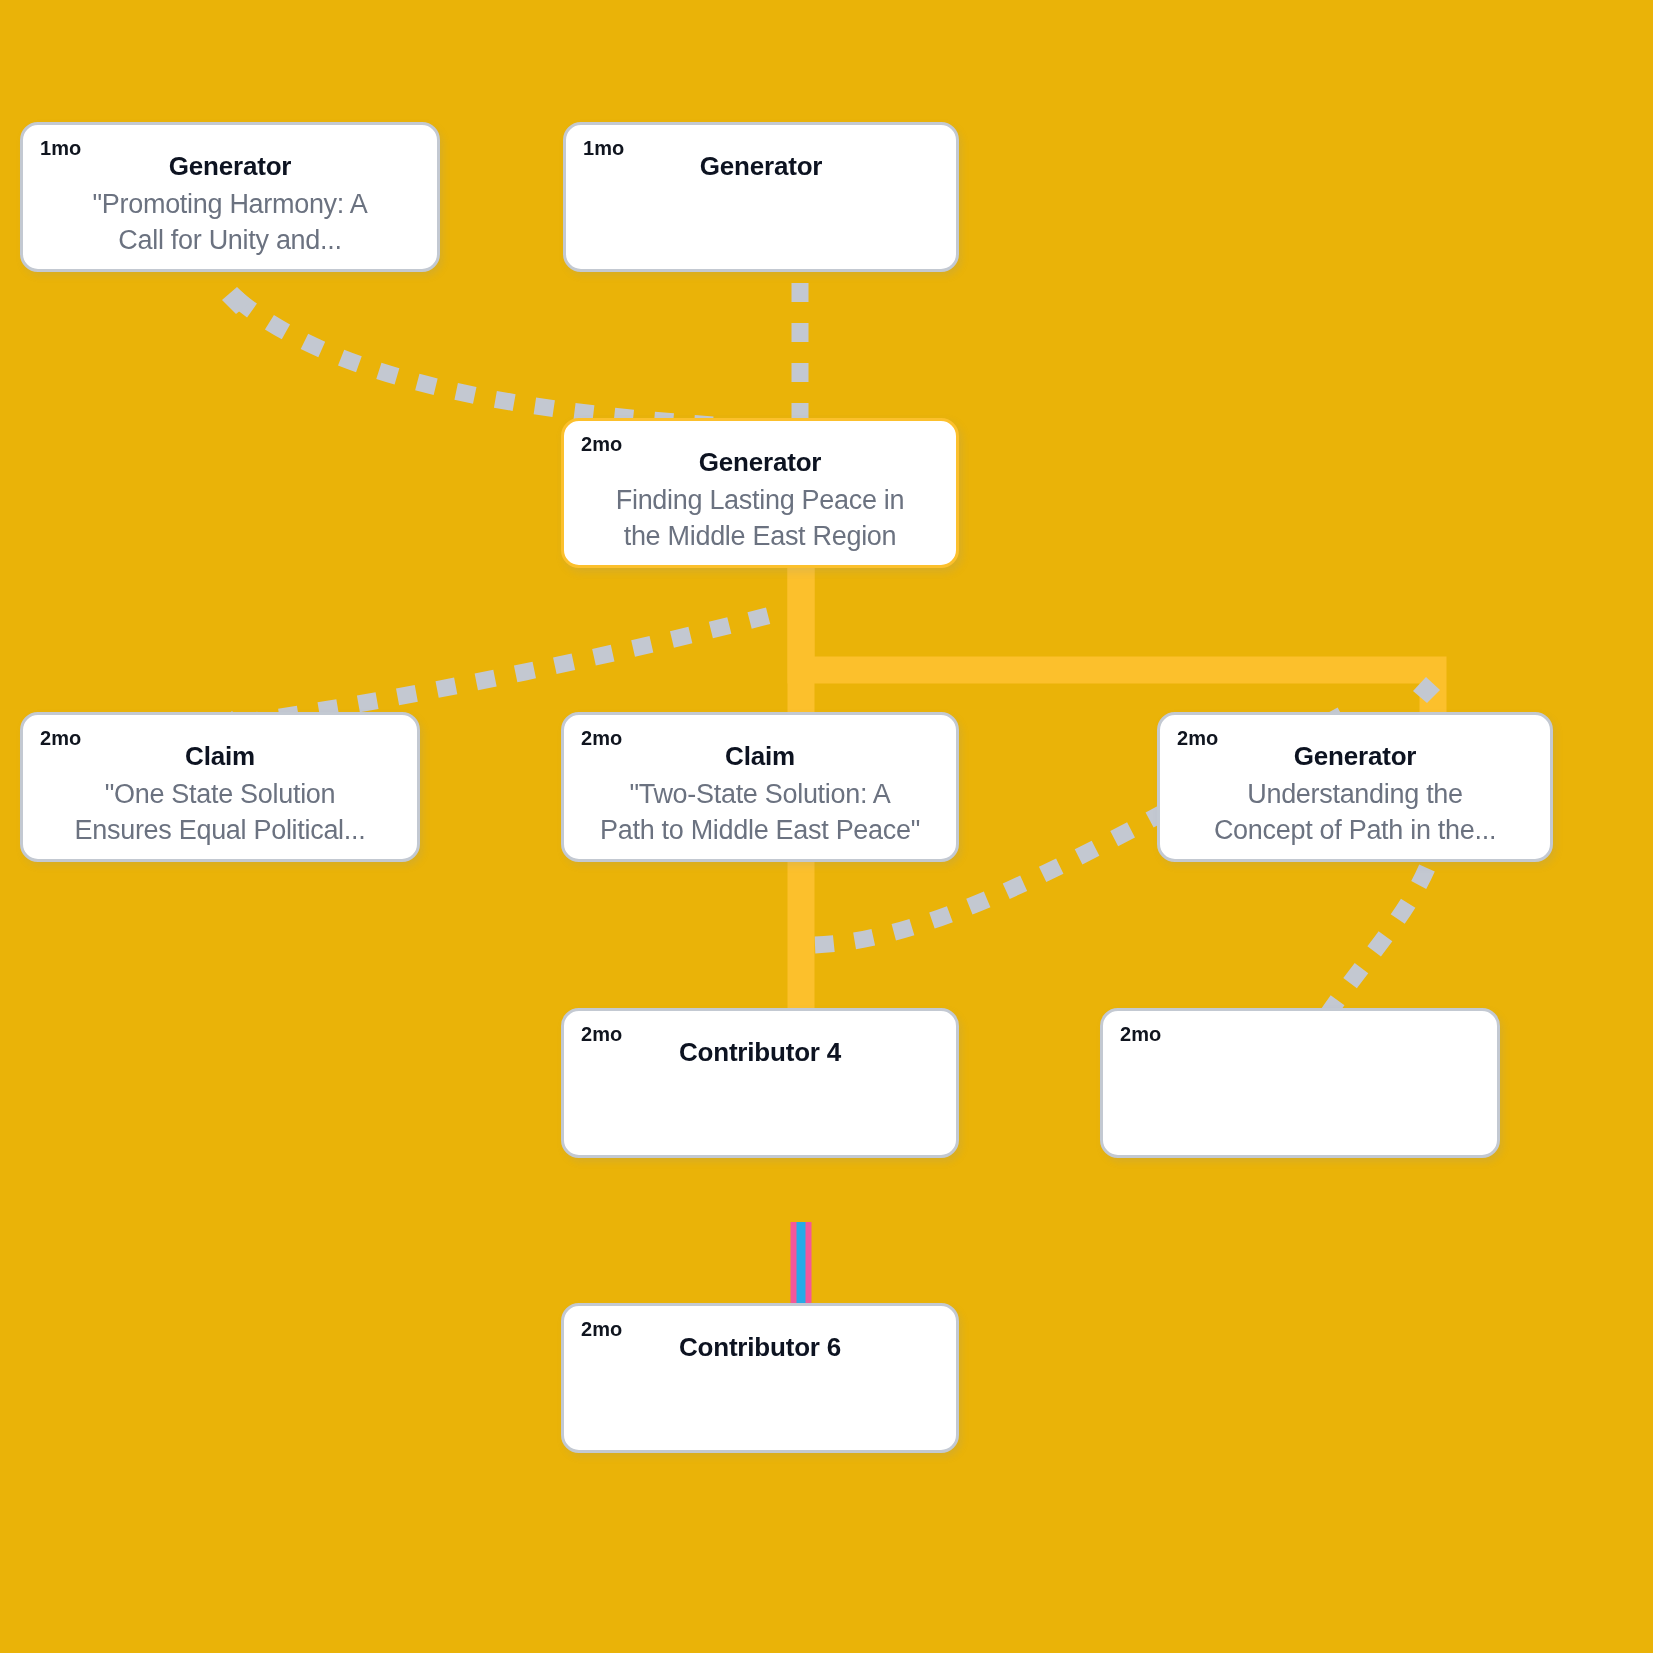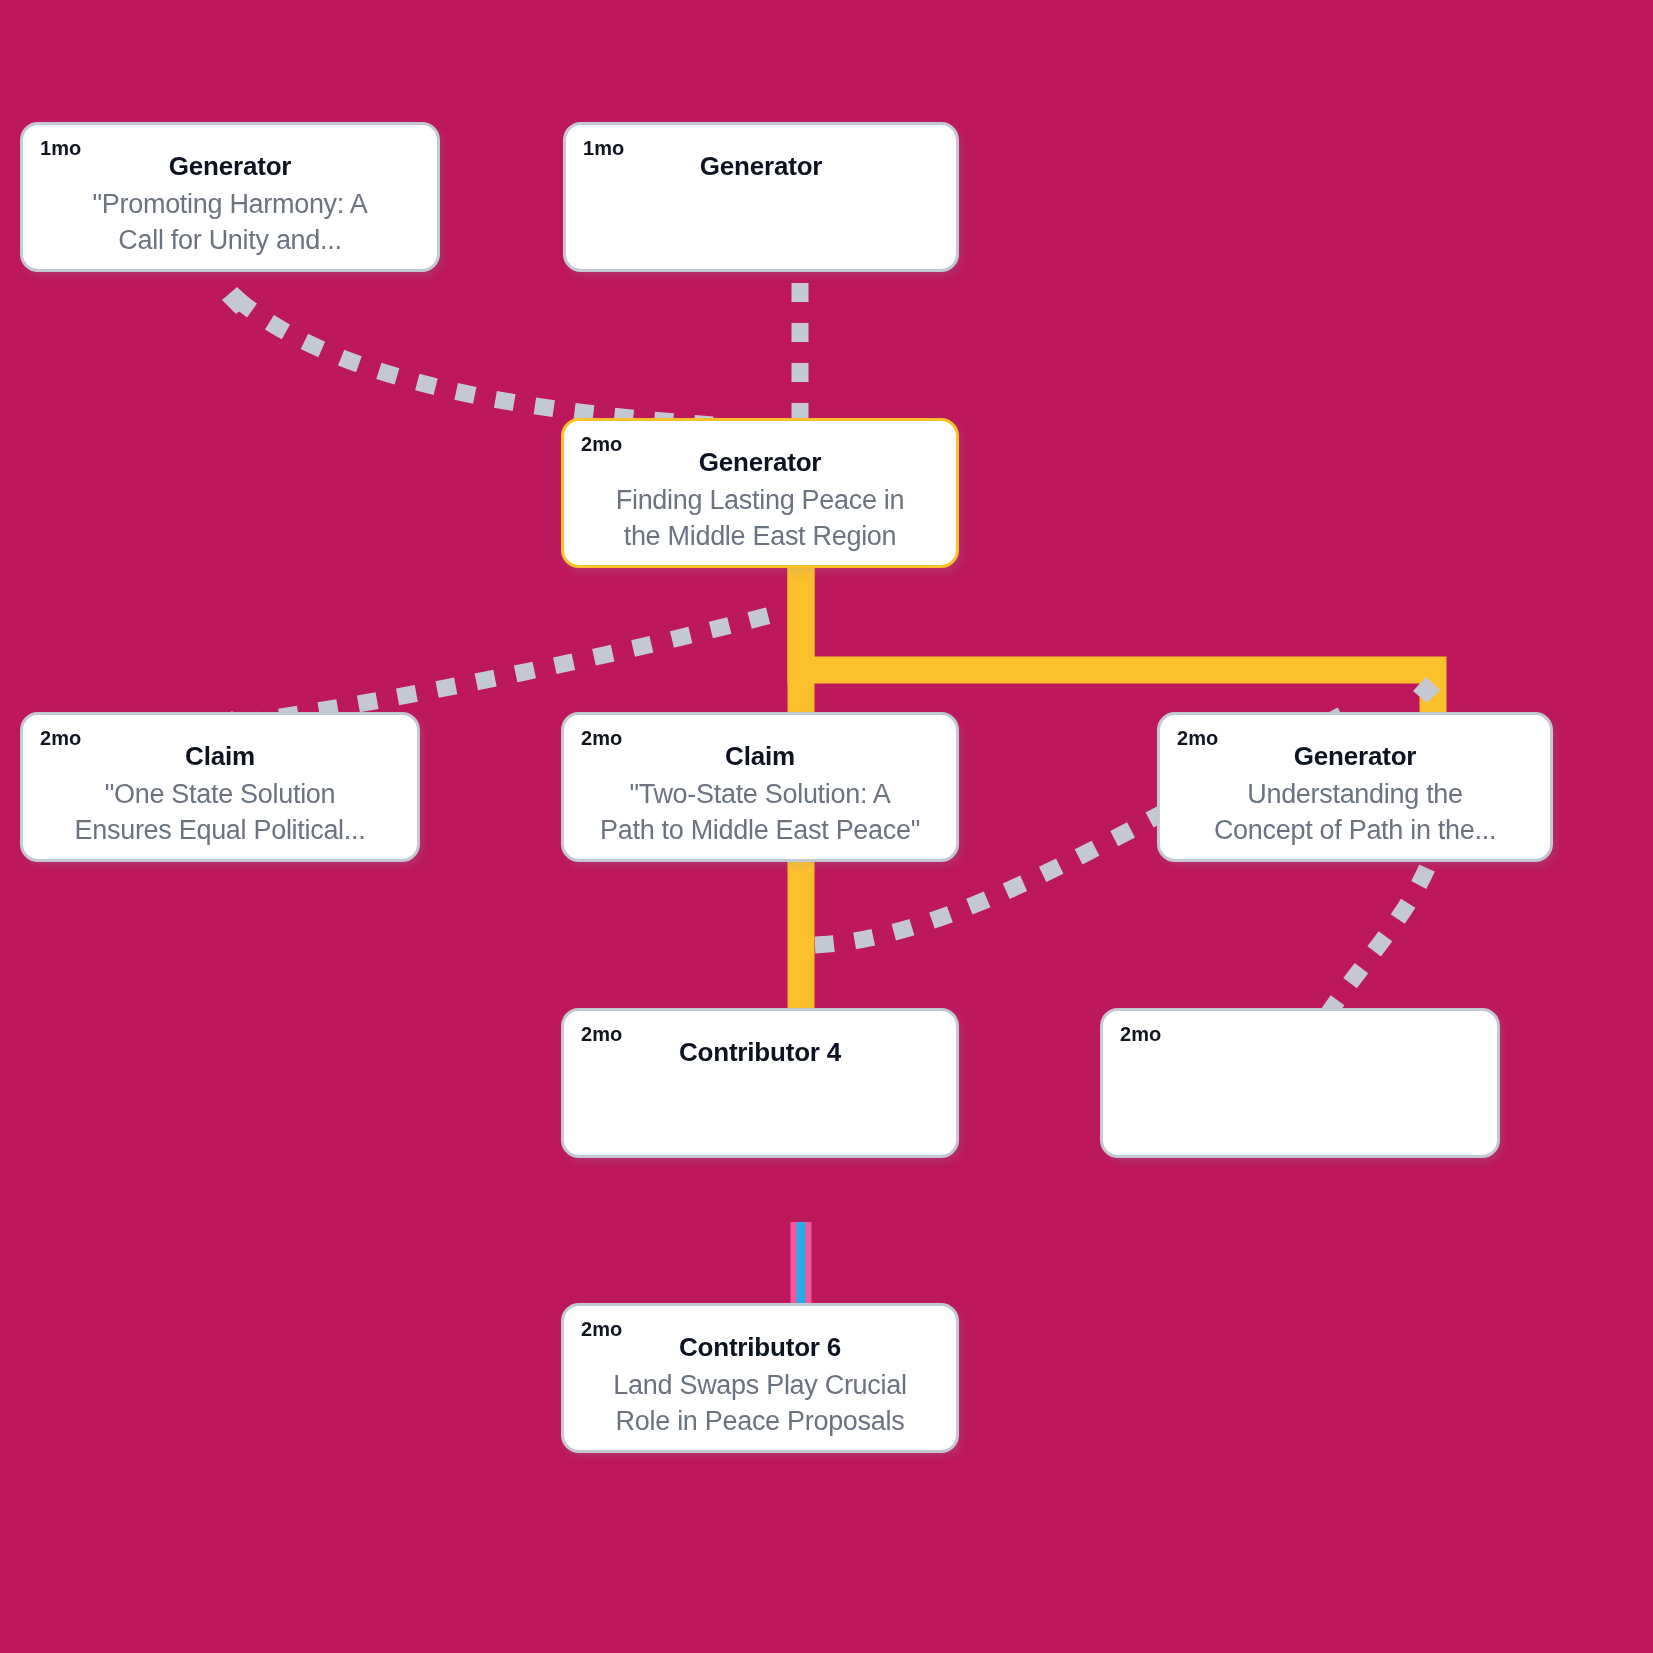--- a/index.html
+++ b/index.html
@@ -9,21 +9,21 @@
   }
   body {
     font-family: "Liberation Sans", sans-serif;
     -webkit-font-smoothing: antialiased;
   }
   #canvas {
     position: relative;
     width: 1653px;
     height: 1653px;
     overflow: hidden;
-    background: #be185d;
+    background: #eab308;
   }
   #edge-layer {
     position: absolute;
     left: 0; top: 0;
     width: 1653px;
     height: 1653px;
     pointer-events: none;
   }
   .node {
     position: absolute;
@@ -142,17 +142,15 @@
     <div class="title">Contributor 4</div>
   </div>
 
   <div class="node" style="left:1100px; top:1008px; width:400px; height:150px;">
     <div class="age">2mo</div>
   </div>
 
   <div class="node" style="left:561px; top:1303px; width:398px; height:150px;">
     <div class="age">2mo</div>
     <div class="title">Contributor 6</div>
-    <div class="subtitle">Land Swaps Play Crucial
-Role in Peace Proposals</div>
   </div>
 
 </div>
 
 </body></html>

